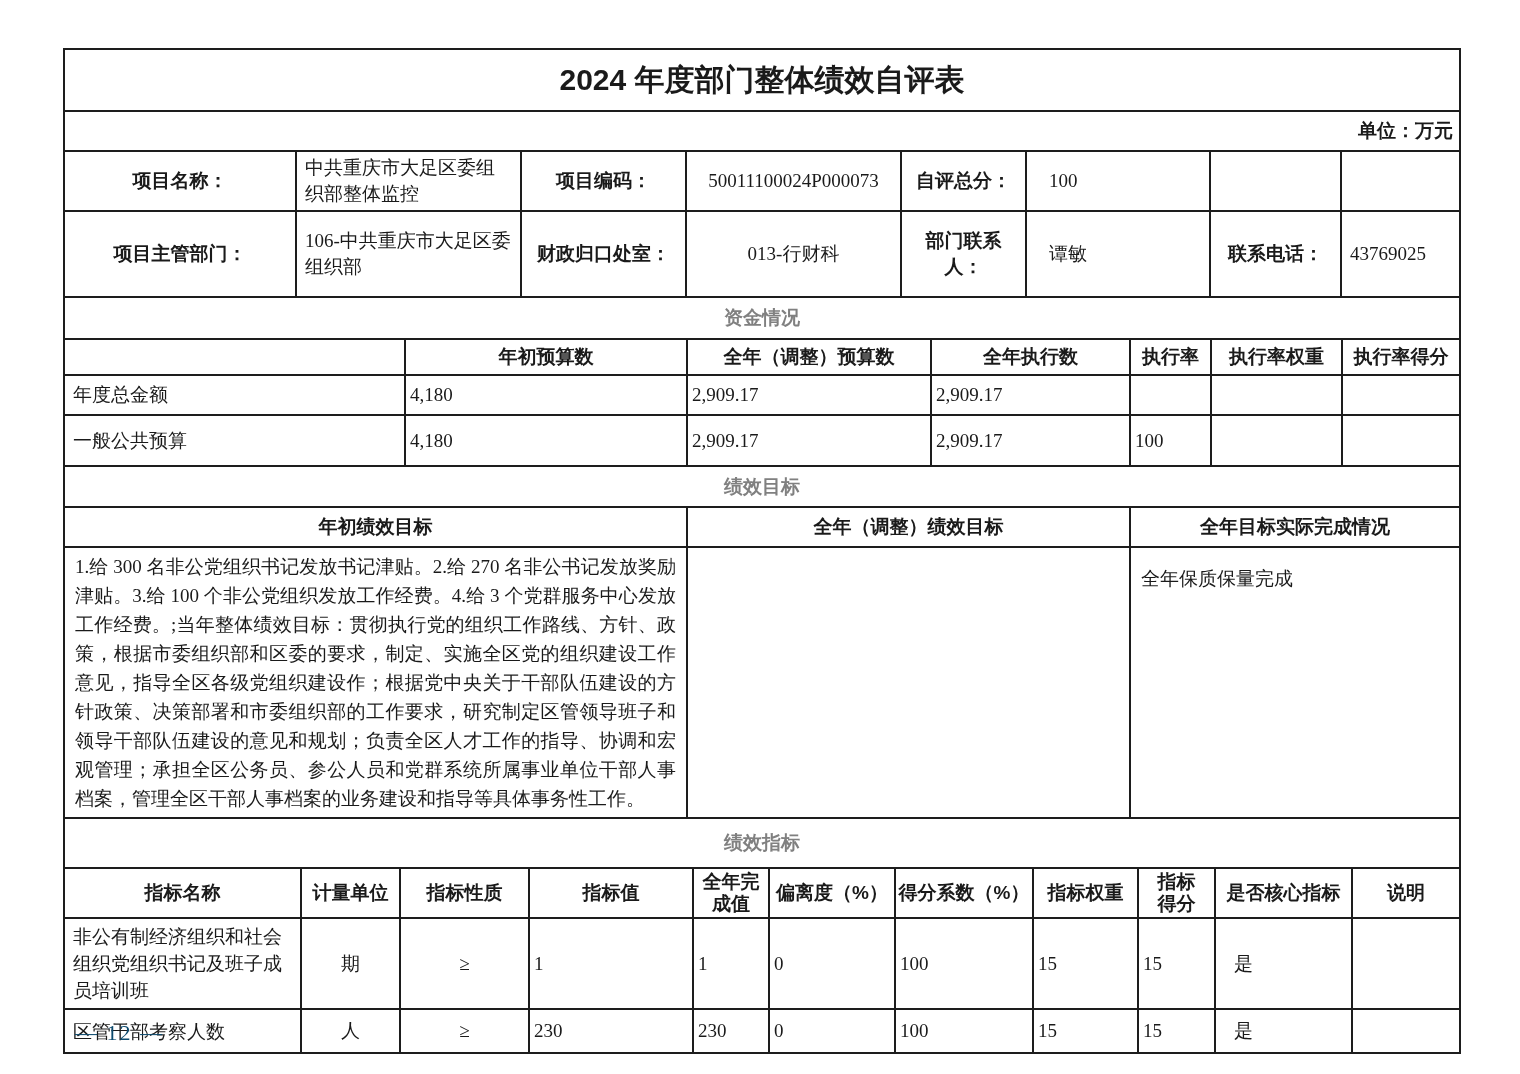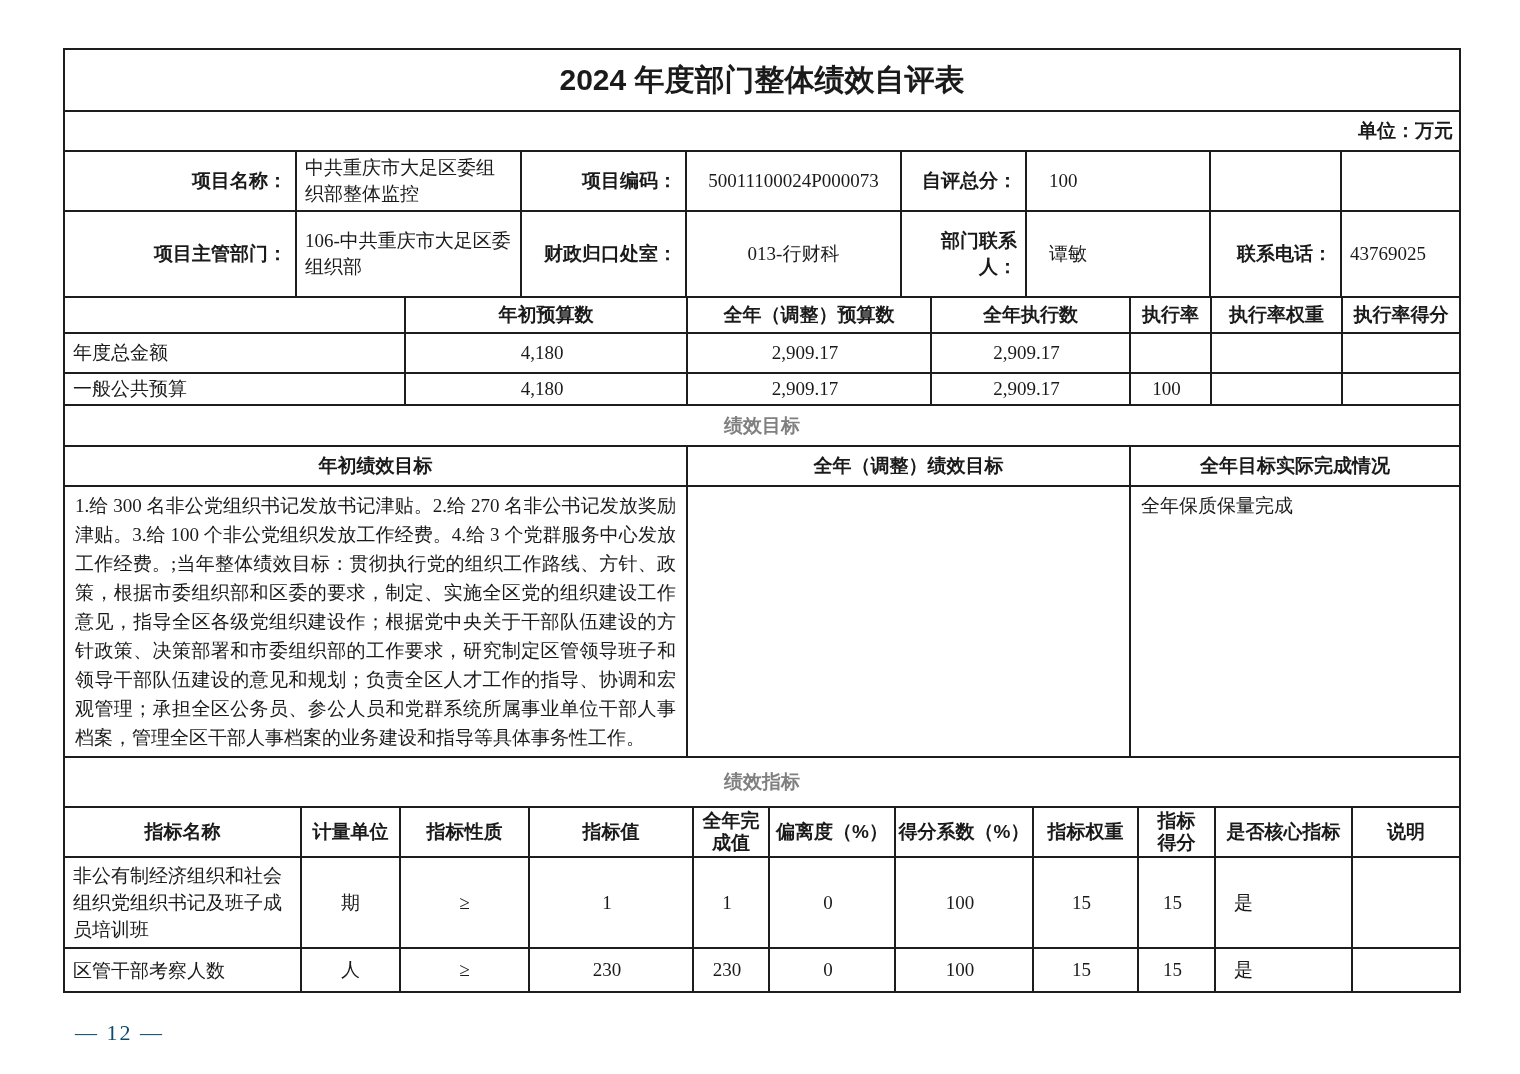--- a/index.html
+++ b/index.html
@@ -8,33 +8,33 @@
   .sheet{position:absolute;left:63px;top:48px;width:1396px;}
   table{border-collapse:collapse;table-layout:fixed;width:1396px;}
   table.merge{margin-top:-2px;}
   td{border:2px solid var(--border,#1d1d1d);padding:0;font-size:19px;
      vertical-align:middle;overflow:hidden;word-break:break-all;}
   .title-cell{font-family:"Liberation Sans","DejaVu Sans",sans-serif;font-weight:bold;
      font-size:30px;text-align:center;}
   .unit-cell{font-family:"Liberation Sans","DejaVu Sans",sans-serif;font-weight:bold;
      text-align:right;padding-right:6px;font-size:19px;}
   .lbl{font-family:"Liberation Sans","DejaVu Sans",sans-serif;font-weight:bold;
-     text-align:right;padding:16px 8px;}
+     text-align:center;padding:16px 8px;}
   .hdr{font-family:"Liberation Sans","DejaVu Sans",sans-serif;font-weight:bold;
      text-align:center;padding:2px 2px;}
   .sec{font-family:"Liberation Sans","DejaVu Sans",sans-serif;font-weight:bold;
      text-align:center;color:var(--sec,#808080);}
   .val{padding:2px 8px;text-align:left;}
   .ctr{text-align:center;}
-  .num{text-align:center;padding:2px 12px 2px 4px;}
+  .num{text-align:left;padding:2px 12px 2px 4px;}
   .pad20{padding-left:22px;}
   .pad18{padding-left:18px;}
   .wrap2{white-space:pre-line;line-height:22px;}
   .goal-text{vertical-align:top;text-align:justify;line-height:29px;padding:4px 10px;}
-  .top-left{vertical-align:top;padding:6px 10px;}
+  .top-left{vertical-align:top;padding:18px 10px;}
   .name-cell{line-height:27px;padding:4px 8px;}
   .page-number{position:absolute;left:75px;top:1020px;font-size:22px;
      letter-spacing:2px;color:#0c4a6e;}
 </style>
 </head>
 <body>
 
 <div class="sheet">
 
   <table>
@@ -82,39 +82,42 @@
     <colgroup>
       <col style="width:341px">
         <col style="width:282px">
         <col style="width:244px">
         <col style="width:199px">
       <col style="width:81px">
         <col style="width:131px">
         <col style="width:118px">
     </colgroup>
     <tbody>
+        <tr style="height:42px">
+      <td colspan="7" class="sec">资金情况</td>
+    </tr>
     <tr style="height:36px">
       <td class="hdr"></td>
       <td class="hdr">年初预算数</td>
       <td class="hdr">全年（调整）预算数</td>
       <td class="hdr">全年执行数</td>
       <td class="hdr">执行率</td>
       <td class="hdr">执行率权重</td>
       <td class="hdr">执行率得分</td>
     </tr>
     <tr style="height:40px">
       <td class="val">年度总金额</td>
       <td class="num">4,180</td>
       <td class="num">2,909.17</td>
       <td class="num">2,909.17</td>
       <td class="num"></td>
       <td class="val"></td>
       <td class="num"></td>
     </tr>
-    <tr style="height:32px">
+    <tr style="height:51px">
       <td class="val">一般公共预算</td>
       <td class="num">4,180</td>
       <td class="num">2,909.17</td>
       <td class="num">2,909.17</td>
       <td class="num">100</td>
       <td class="val"></td>
       <td class="num"></td>
     </tr>
   </tbody>
     </table>

